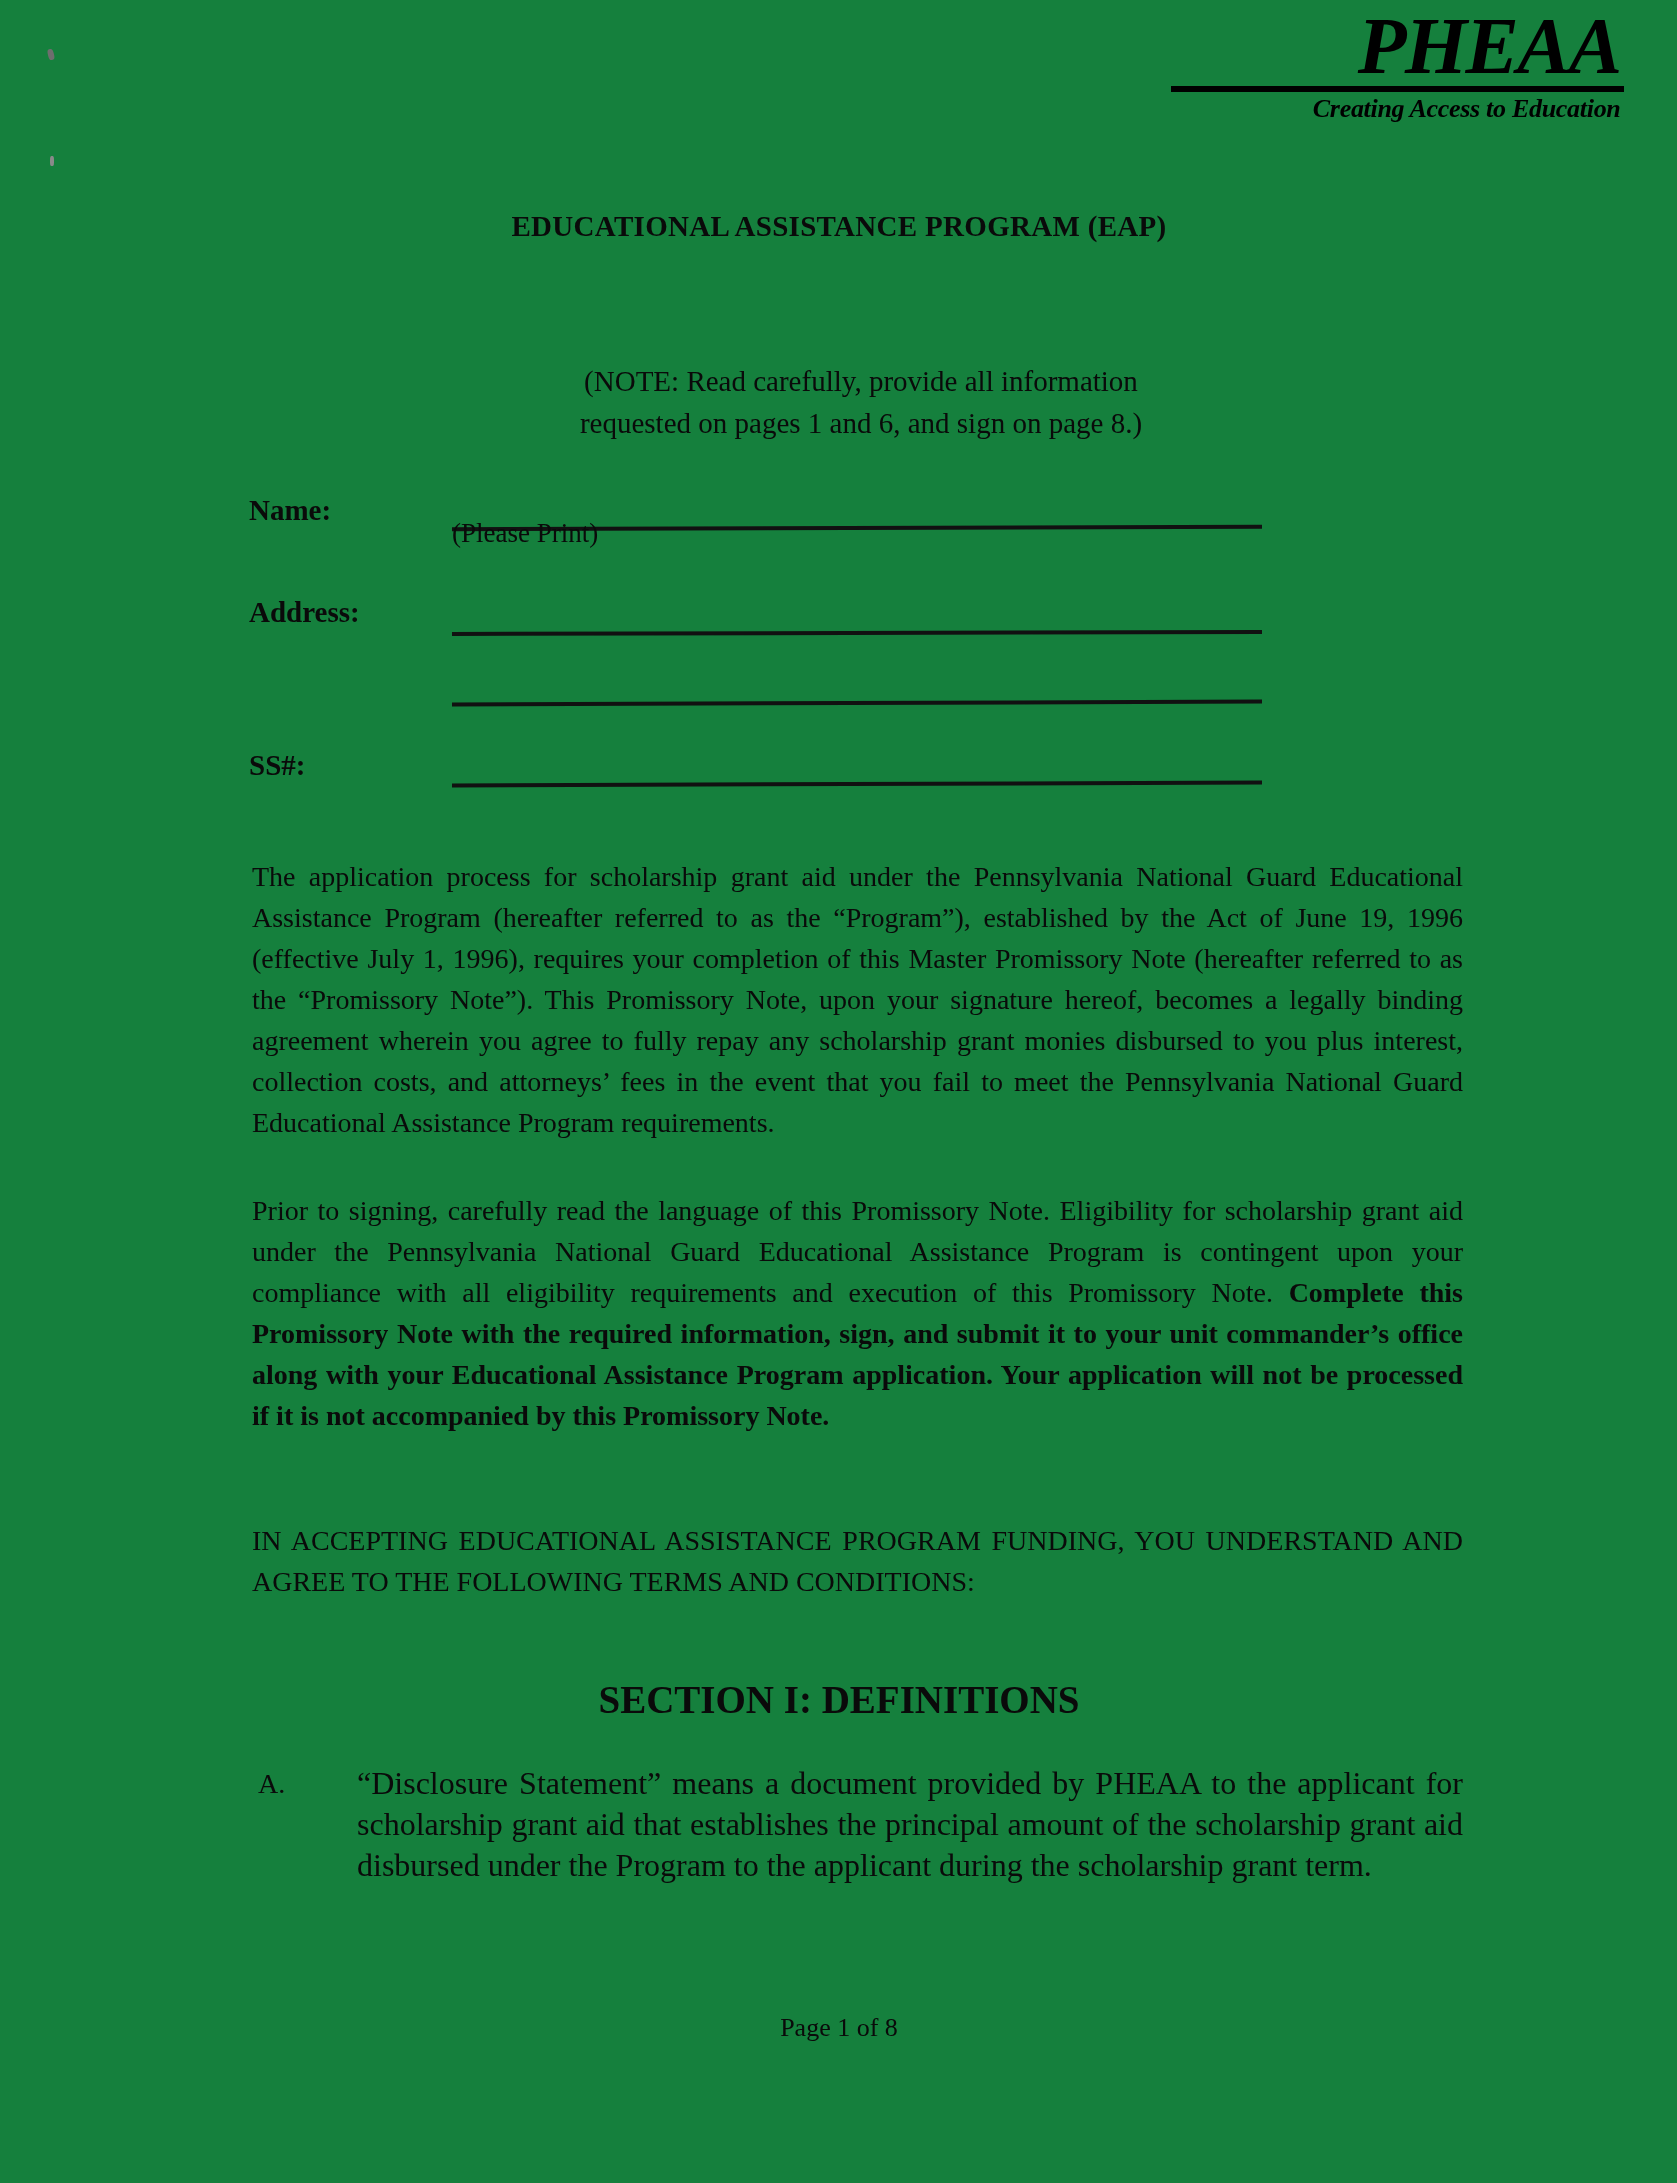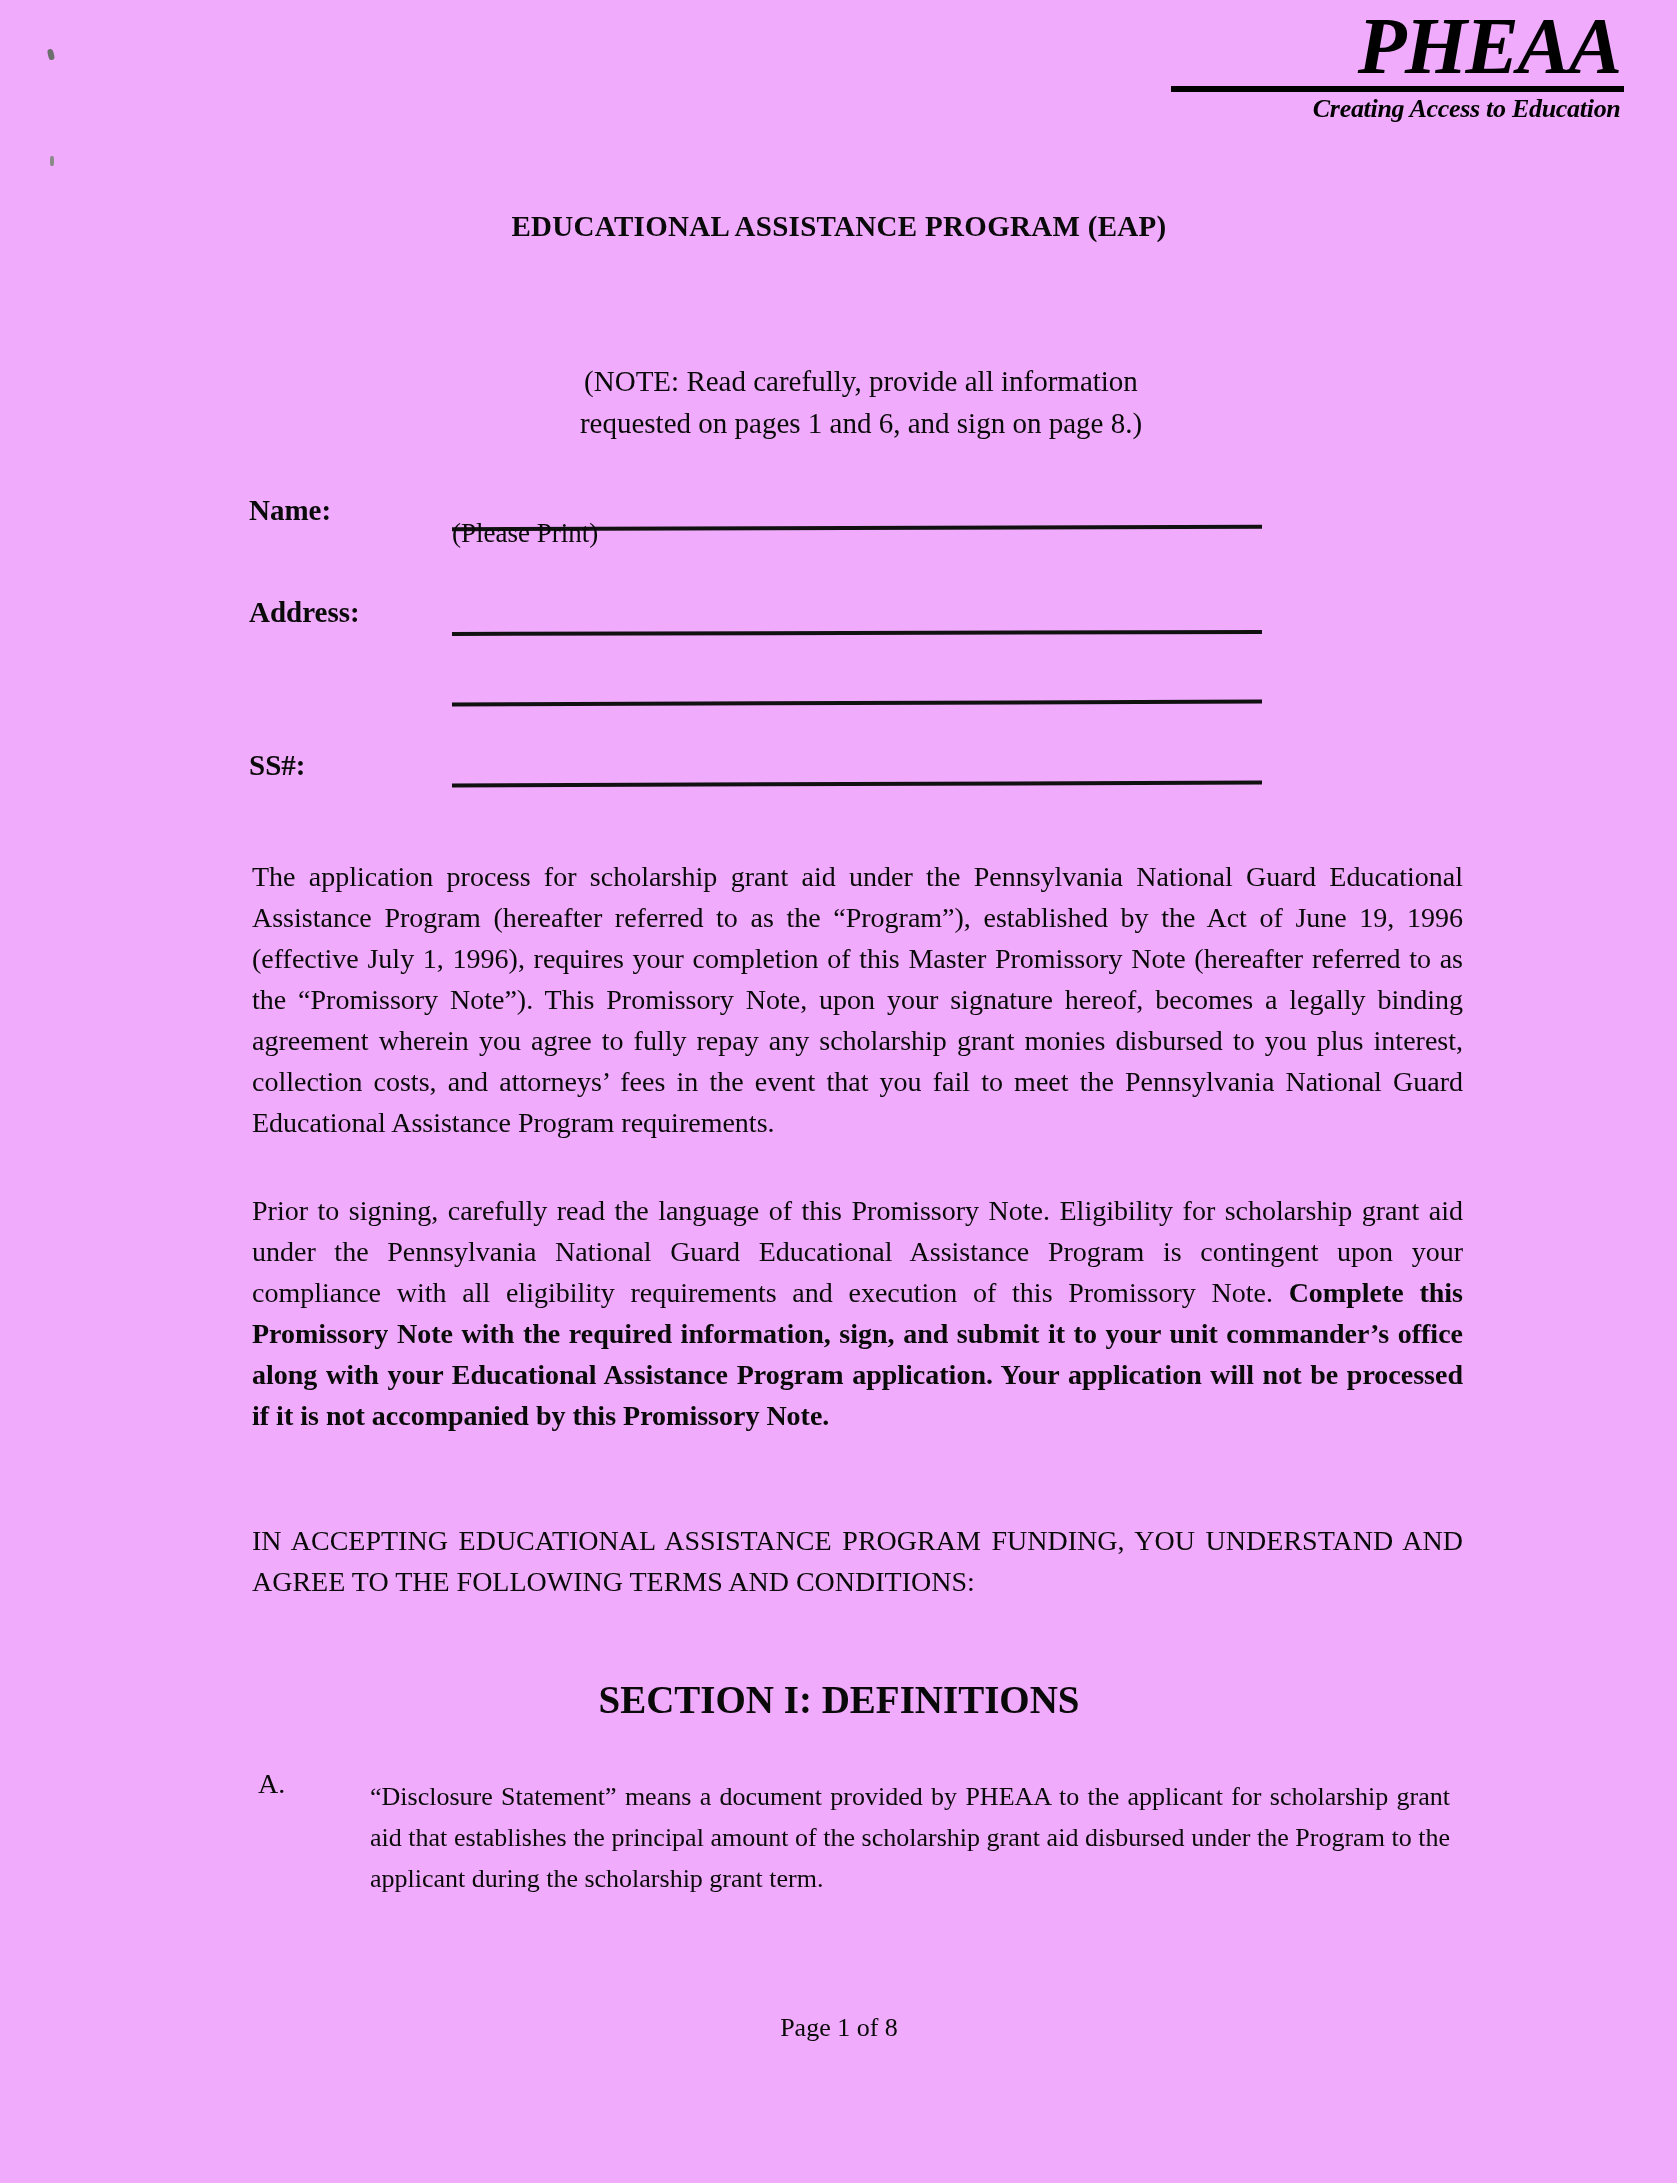--- a/index.html
+++ b/index.html
@@ -8,21 +8,21 @@
     background: #ffffff;
   }
   body {
     font-family: "Liberation Serif", "DejaVu Serif", serif;
     color: #0a0a0a;
   }
   .page {
     position: relative;
     width: 1678px;
     height: 2184px;
-    background: #f0abfc;
+    background: #15803d;
     overflow: hidden;
   }
 
   
   .speck {
     position: absolute;
     background: #6e6e6e;
     border-radius: 40%;
   }
   .speck-a { left: 48px; top: 49px;  width: 6.1px;  height: 11.4px; transform: rotate(-14deg); }
@@ -157,23 +157,23 @@
   }
   .def-marker {
     position: absolute;
     left: 6.1px;
     top: 0;
     font-size: 28px;
     line-height: 41px;
     white-space: pre;
   }
   .def-text {
-    margin: 13px;
+    margin: 0;
     padding-left: 105px;
-    font-size: 26px;
+    font-size: 32px;
     line-height: 41px;
     text-align: justify;
     text-justify: inter-word;
   }
 
   
   .footer {
     position: absolute;
     left: 0;
     top: 2013px;

